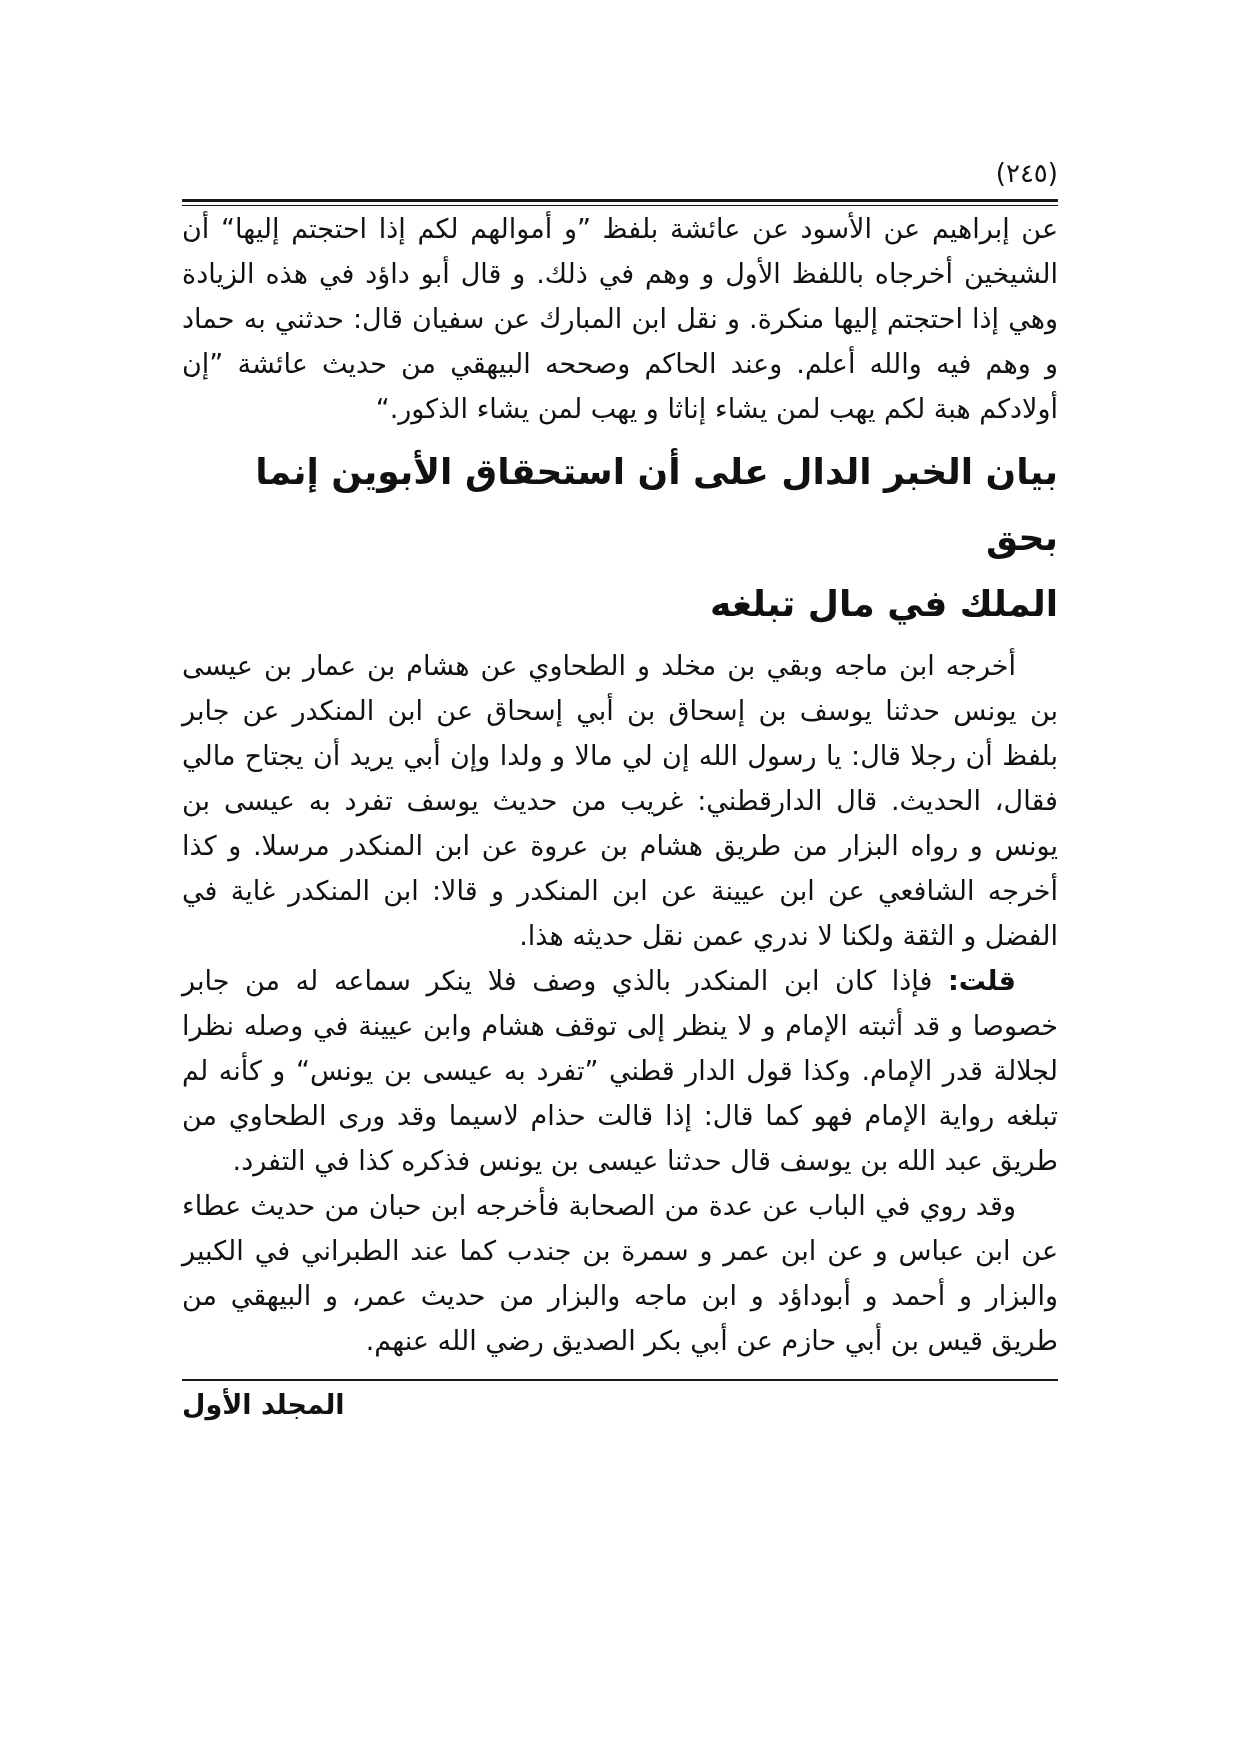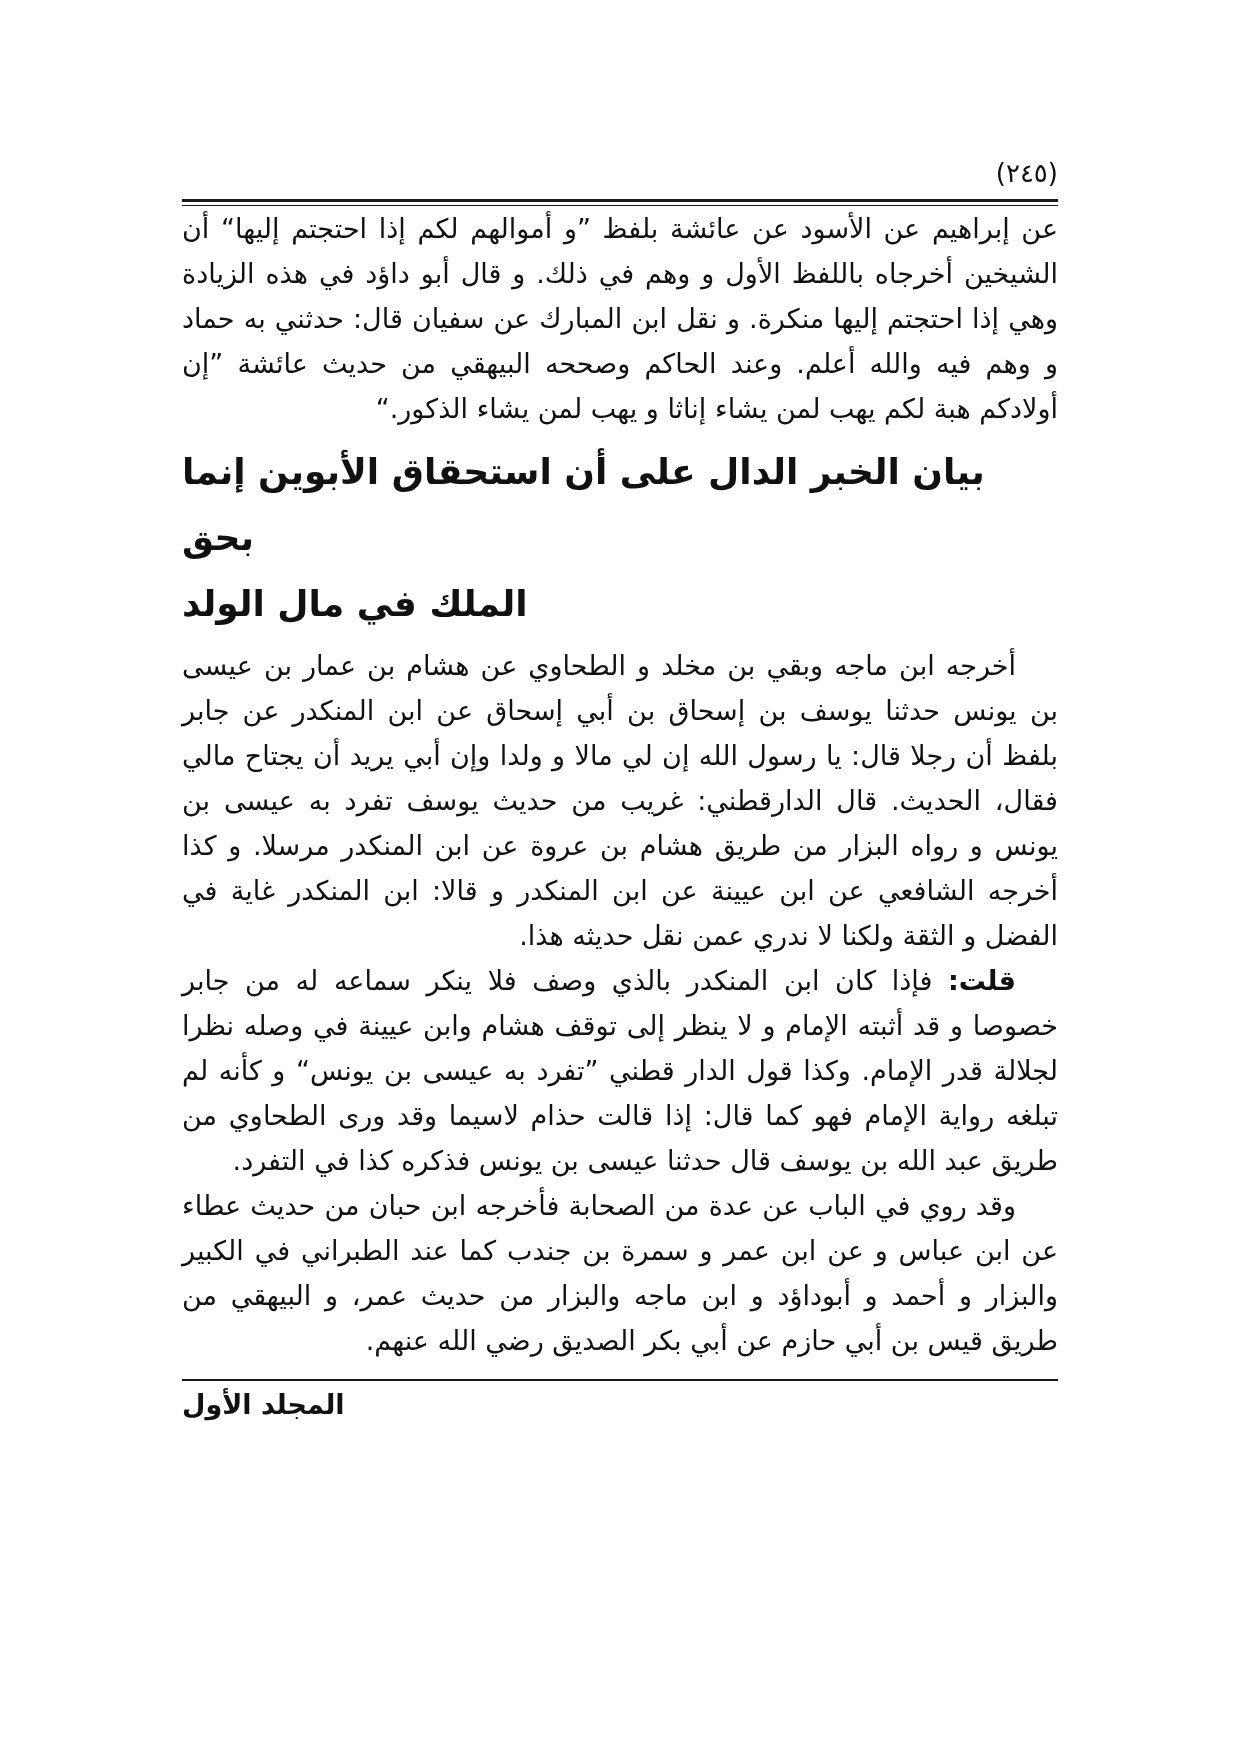--- a/index.html
+++ b/index.html
@@ -46,21 +46,21 @@
     line-height: 45px;
     text-align: justify;
   }
   .body-text p {
     margin: 0;
   }
   .para-indent {
     text-indent: 42px;
   }
   .section-heading {
-    text-align: left;
+    text-align: right;
     font-weight: bold;
     font-size: 36px;
     line-height: 66px;
     margin: 8px 0 6px 0;
   }
   .lead-bold {
     font-weight: bold;
   }
   .footer-rule {
     margin-top: 16px;
@@ -83,21 +83,21 @@
   </div>
 
   <div class="double-rule"></div>
 
   <div class="body-text">
 
     <p>عن إبراهيم عن الأسود عن عائشة بلفظ ”و أموالهم لكم إذا احتجتم إليها“ أن الشيخين أخرجاه باللفظ الأول و وهم في ذلك. و قال أبو داؤد في هذه الزيادة وهي إذا احتجتم إليها منكرة. و نقل ابن المبارك عن سفيان قال: حدثني به حماد و وهم فيه والله أعلم. وعند الحاكم وصححه البيهقي من حديث عائشة ”إن أولادكم هبة لكم يهب لمن يشاء إناثا و يهب لمن يشاء الذكور.“</p>
 
     <div class="section-heading">
       <div>بيان  الخبر الدال على أن استحقاق الأبوين إنما بحق</div>
-      <div>الملك في مال الولد</div>
+      <div>الملك في مال تبلغه</div>
     </div>
 
 
     <p class="para-indent">أخرجه ابن ماجه وبقي بن مخلد و الطحاوي عن هشام بن عمار بن عيسى بن يونس حدثنا يوسف بن إسحاق بن أبي إسحاق عن ابن المنكدر عن جابر بلفظ أن رجلا قال: يا رسول الله إن لي مالا و ولدا وإن أبي يريد أن يجتاح مالي فقال، الحديث. قال الدارقطني: غريب من حديث يوسف تفرد به عيسى بن يونس و رواه البزار من طريق هشام بن عروة عن ابن المنكدر مرسلا. و كذا أخرجه الشافعي عن ابن عيينة عن ابن المنكدر و قالا: ابن المنكدر غاية في الفضل و الثقة ولكنا لا ندري عمن نقل حديثه هذا.</p>
 
     <p class="para-indent"><span class="lead-bold">قلت:</span><span> فإذا كان ابن المنكدر بالذي وصف فلا ينكر سماعه له من جابر خصوصا و قد أثبته الإمام و لا ينظر إلى توقف هشام وابن عيينة في وصله نظرا لجلالة قدر الإمام. وكذا قول الدار قطني ”تفرد به عيسى بن يونس“ و كأنه لم تبلغه رواية الإمام فهو كما قال: إذا قالت حذام لاسيما وقد ورى الطحاوي من طريق عبد الله بن يوسف قال حدثنا عيسى بن يونس فذكره كذا في التفرد.</span></p>
 
     <p class="para-indent">وقد روي في الباب عن عدة من الصحابة فأخرجه ابن حبان من حديث عطاء عن ابن عباس و عن ابن عمر و سمرة بن جندب كما عند الطبراني في الكبير والبزار و أحمد و أبوداؤد و ابن ماجه والبزار من حديث عمر، و البيهقي من طريق قيس بن أبي حازم عن أبي بكر الصديق رضي الله عنهم.</p>
 
   </div>

